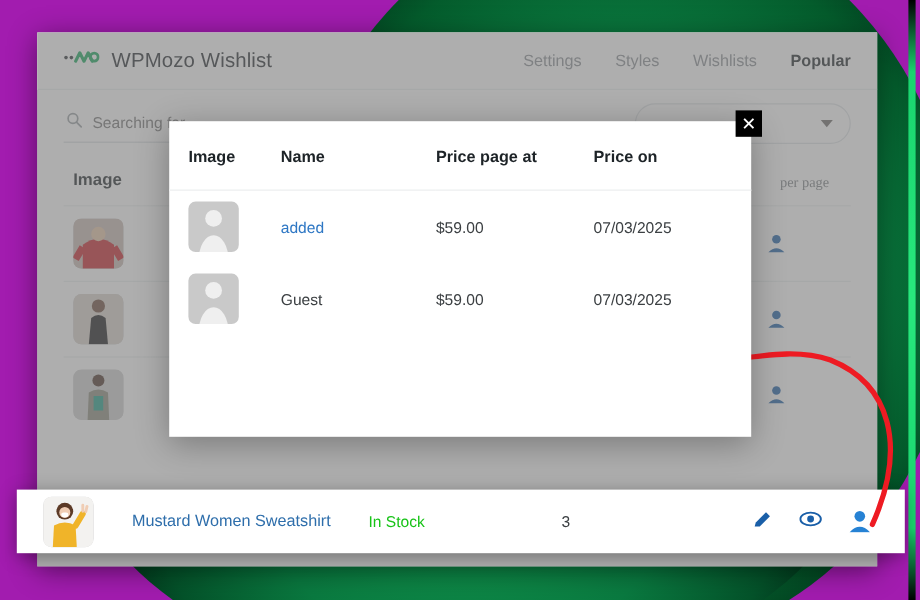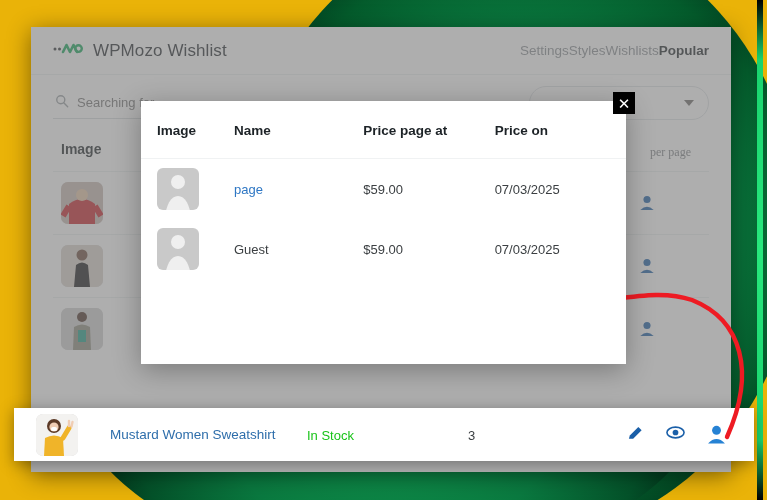--- a/index.html
+++ b/index.html
@@ -5,21 +5,21 @@
   * { box-sizing: border-box; margin: 0; padding: 0; }
   html, body {
     width: 767px; height: 500px;
     overflow: hidden;
     font-family: "Liberation Sans", sans-serif;
     background: #000;
   }
   #stage {
     position: relative;
     width: 767px; height: 500px;
-    background: #eab308;
+    background: #a21caf;
     overflow: hidden;
   }
 
   
   .glow-a {
     position: absolute;
     left: -40px; top: -30px;
     width: 520px; height: 560px;
     border-radius: 50%;
     background: radial-gradient(circle at 42% 48%, #1fbf63 0%, #10insetA 0%, #0f9a4e 38%, #06built 0%, #04built 0%, #046b33 62%, #012b15 82%, #000 100%);
@@ -70,21 +70,21 @@
     height: 48px;
     display: flex; align-items: center;
     padding: 0 22px;
     background: #fff;
     border-bottom: 1px solid #eceff1;
   }
   .brand { display: flex; align-items: center; gap: 10px; }
   .brand-title {
     font-size: 17px; font-weight: 400; color: #23282d; letter-spacing: .1px;
   }
-  .nav { margin-left: auto; display: flex; align-items: center; }
+  .nav { margin-left: auto; display: flex; align-items: center; gap: 28px; }
   .nav-item { font-size: 13.5px; color: #8a8f94; cursor: pointer; }
   .nav-item.active { color: #1d2327; font-weight: 700; }
 
   
   .toolbar {
     height: 56px;
     display: flex; align-items: center;
     padding: 0 22px;
     gap: 14px;
   }
@@ -495,21 +495,21 @@
           <th>Price page at</th>
           <th>Price on</th>
         </tr>
       </thead>
       <tbody>
         <tr>
           <td class="m-col-img">
             <div class="avatar"></div>
           </td>
           <td>
-            <span class="u-link">page</span>
+            <span class="u-link">added</span>
           </td>
           <td class="m-price">$59.00</td>
           <td class="m-date">07/03/2025</td>
         </tr>
         <tr>
           <td class="m-col-img">
             <div class="avatar"></div>
           </td>
           <td>
             <span class="u-plain">Guest</span>

